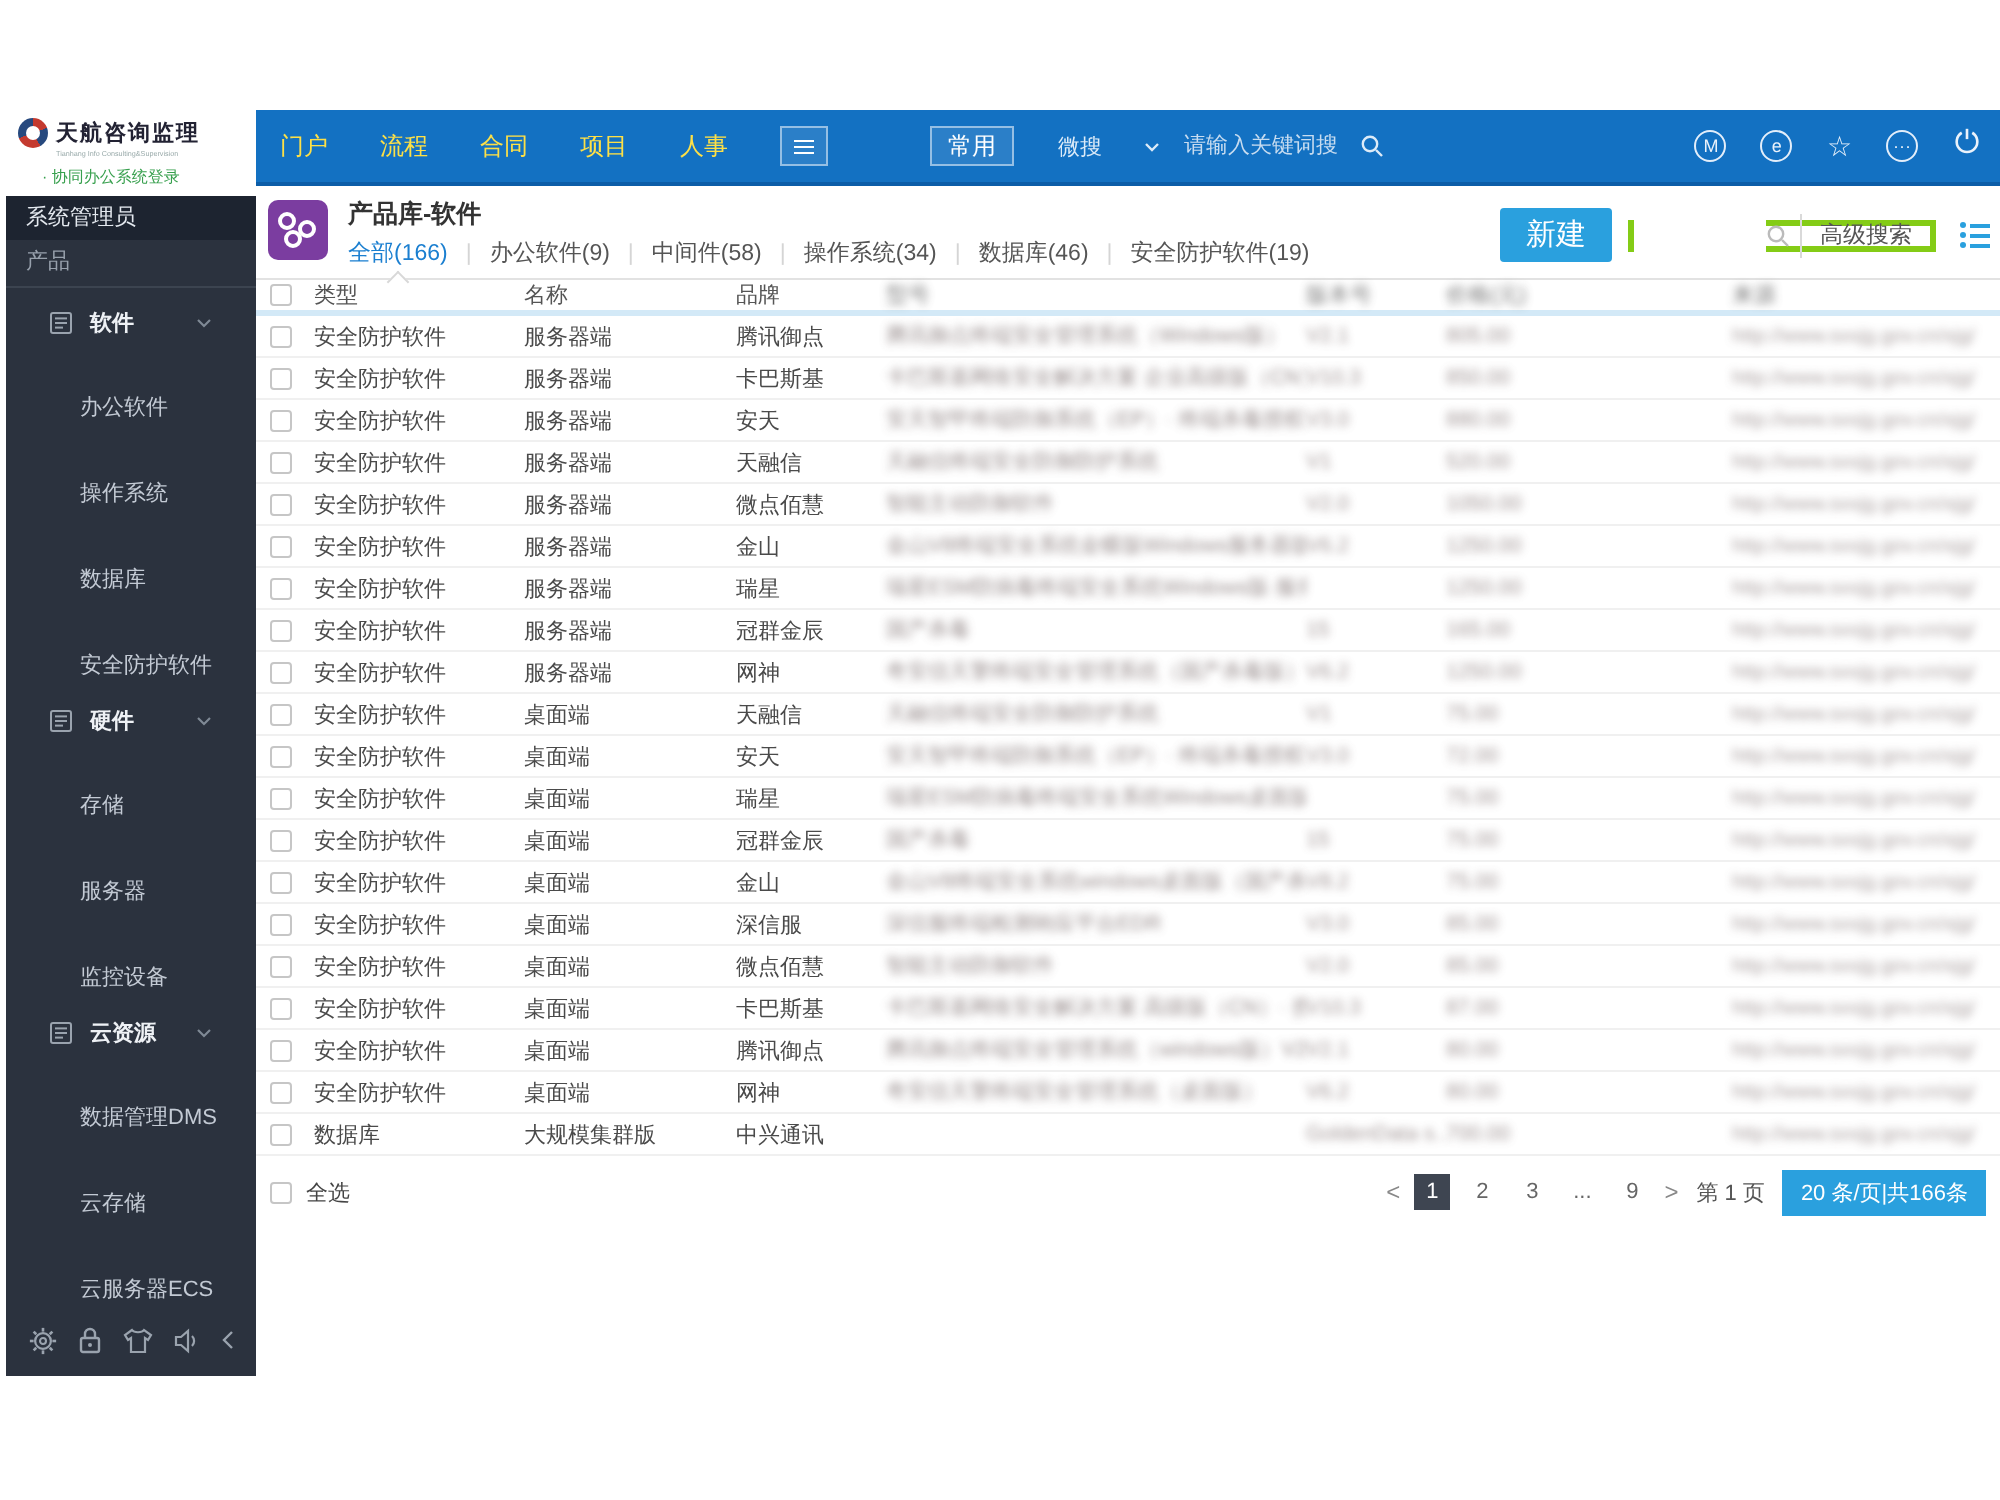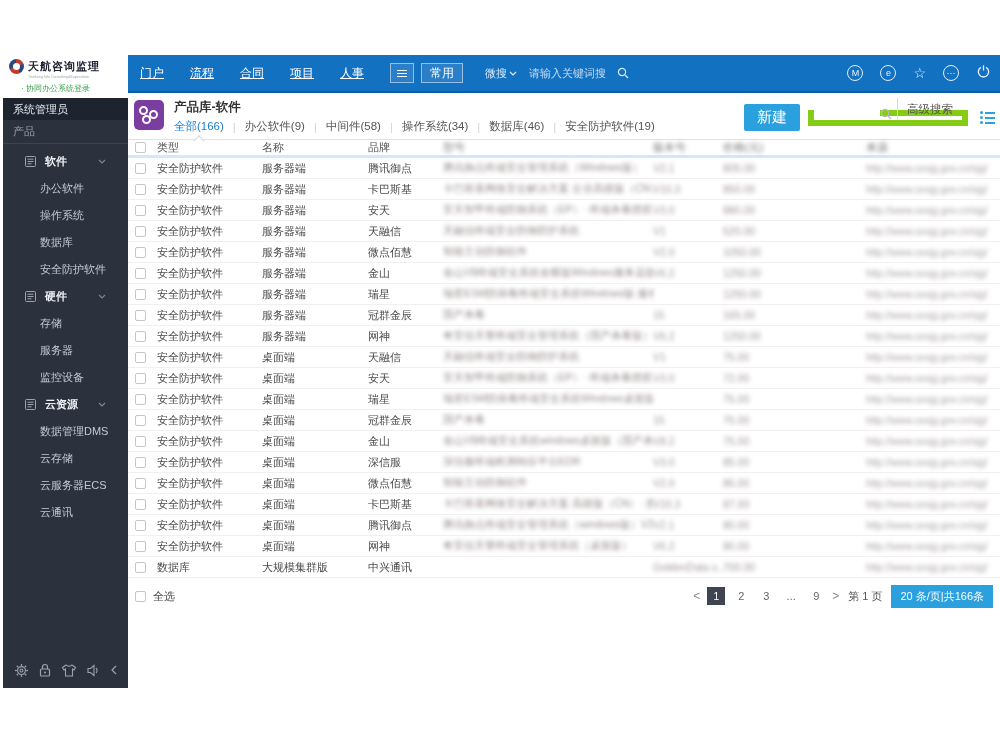--- a/index.html
+++ b/index.html
@@ -17,35 +17,35 @@
   .logo-title { font-size:11px; font-weight:bold; color:#223; letter-spacing:1px; }
   .logo-sub { font-size:4px; color:#9aa; margin-left:19px; transform:scale(.9); transform-origin:left; }
   .logo-login { font-size:8px; color:#38a04e; margin:4px 0 0 12px; }
   .role-bar { height:22px; background:#1d2430; color:#e4e9ef; font-size:11px; line-height:22px; padding:0 10px; }
   .side-section { height:23px; color:#97a0ac; font-size:11px; line-height:23px; padding:0 10px; }
   .side-divider { height:1px; background:#3c4450; margin:0 0 4px 0; }
   .menu { flex:1; overflow:hidden; }
   .group-header { height:27px; display:flex; align-items:center; color:#eef1f5; font-size:11px; font-weight:bold; padding:0 22px; cursor:pointer; }
   .group-header .gicon { margin-right:9px; display:flex; }
   .group-header .chev { margin-left:auto; display:flex; }
-  .group-item { height:27px; line-height:27px; padding-left:37px; color:#c3cad4; font-size:11px; cursor:pointer; }
+  .group-item { height:27px; line-height:27px; padding-left:37px; color:#c3cad4; font-size:11px; cursor:pointer;margin-top:16px; }
   .side-footer { height:34px; display:flex; align-items:center; justify-content:space-around; padding:0 6px 2px 6px; }
   .side-footer svg { display:block; }
 
   
   .main { flex:1; display:flex; flex-direction:column; background:#fff; }
   .topbar { height:38px; background:#1371c2; border-bottom:2px solid #0c5da8; display:flex; align-items:center; padding:0 12px; flex-shrink:0; }
-  .nav-item { color:#ffffff; font-size:12px; margin-right:26px; cursor:pointer;text-decoration:underline; }
+  .nav-item { color:#fde047; font-size:12px; margin-right:26px; cursor:pointer; }
   .menu-btn { width:24px; height:20px; border:1px solid rgba(255,255,255,.5); background:rgba(255,255,255,.10);
     display:flex; align-items:center; justify-content:center; margin-right:7px; cursor:pointer; }
   .menu-btn .bars { width:10px; }
   .menu-btn .bars div { height:1px; background:#fff; margin:2px 0; }
   .common-btn { height:20px; border:1px solid rgba(255,255,255,.5); background:rgba(255,255,255,.10);
-    color:#fff; font-size:12px; padding:0 8px; line-height:18px; margin-right:22px; cursor:pointer; }
-  .wesearch { color:#dcebf8; font-size:11px; display:flex; align-items:center; gap:2px; margin-right:12px; cursor:pointer; }
+    color:#fff; font-size:12px; padding:0 8px; line-height:18px; margin-right:22px; cursor:pointer;margin-left:44px; }
+  .wesearch { color:#dcebf8; font-size:11px; display:flex; align-items:center; gap:21px; margin-right:12px; cursor:pointer; }
   .top-search { display:flex; align-items:center; gap:4px; }
   .top-search input { background:transparent; border:none; outline:none; color:#fff; font-size:11px; width:84px; }
   .top-search input::placeholder { color:#c7dcf0; }
   .top-icons { margin-left:auto; display:flex; align-items:center; gap:17px; }
   .circ-ic { width:16px; height:16px; border:1px solid #e3eefa; border-radius:50%; color:#eaf2fb;
     font-size:9px; display:flex; align-items:center; justify-content:center; cursor:pointer; }
   .star-ic { color:#eaf2fb; font-size:14px; cursor:pointer; line-height:1; }
 
   
   .page-head { height:47px; position:relative; border-bottom:1px solid #e2e2e2; flex-shrink:0; background:#fff; }
@@ -56,21 +56,21 @@
   .mod-icon i:nth-child(3){ left:8px; top:15px; }
   .page-title { position:absolute; left:46px; top:6px; font-size:12.5px; font-weight:bold; color:#333; }
   .tabs { position:absolute; left:46px; bottom:5px; display:flex; align-items:center; font-size:11.5px; color:#555; }
   .tab { cursor:pointer; position:relative; }
   .tab.active { color:#1b7fd0; }
   .tab.active::after { content:''; position:absolute; left:50%; margin-left:-4px; bottom:-11px;
     width:7px; height:7px; background:#fff; border-left:1px solid #d8d8d8; border-top:1px solid #d8d8d8; transform:rotate(45deg); }
   .tab-sep { color:#d5d5d5; margin:0 9px; }
   .head-controls { position:absolute; right:8px; top:11px; display:flex; align-items:center; gap:8px; }
   .new-btn { background:#2aa0de; color:#fff; font-size:15px; padding:4px 13px; border:none; border-radius:2px; cursor:pointer; }
-  .search-group { display:flex; align-items:flex-end; border:6px solid #84cc16; height:16px; background:#fff; }
+  .search-group { display:flex; align-items:center; border:3px solid #84cc16; height:16px; background:#fff; }
   .search-group input { border:none; outline:none; width:66px; height:20px; font-size:11px; padding:0 4px; }
   .adv-btn { border-left:1px solid #d9d9d9; padding:0 9px; font-size:11.5px; color:#555; line-height:22px; cursor:pointer; }
   .list-ic { display:flex; flex-direction:column; gap:2px; cursor:pointer; margin-left:4px; }
   .list-ic .r { display:flex; align-items:center; gap:2px; }
   .list-ic .d { width:3px; height:3px; background:#2aa0de; border-radius:50%; }
   .list-ic .b { width:10px; height:2px; background:#2aa0de; }
 
   
   .tbl { flex-shrink:0; }
   .grid-row { display:grid; grid-template-columns:22px 105px 106px 75px 210px 70px 143px 1fr; align-items:center; padding-left:7px; }

